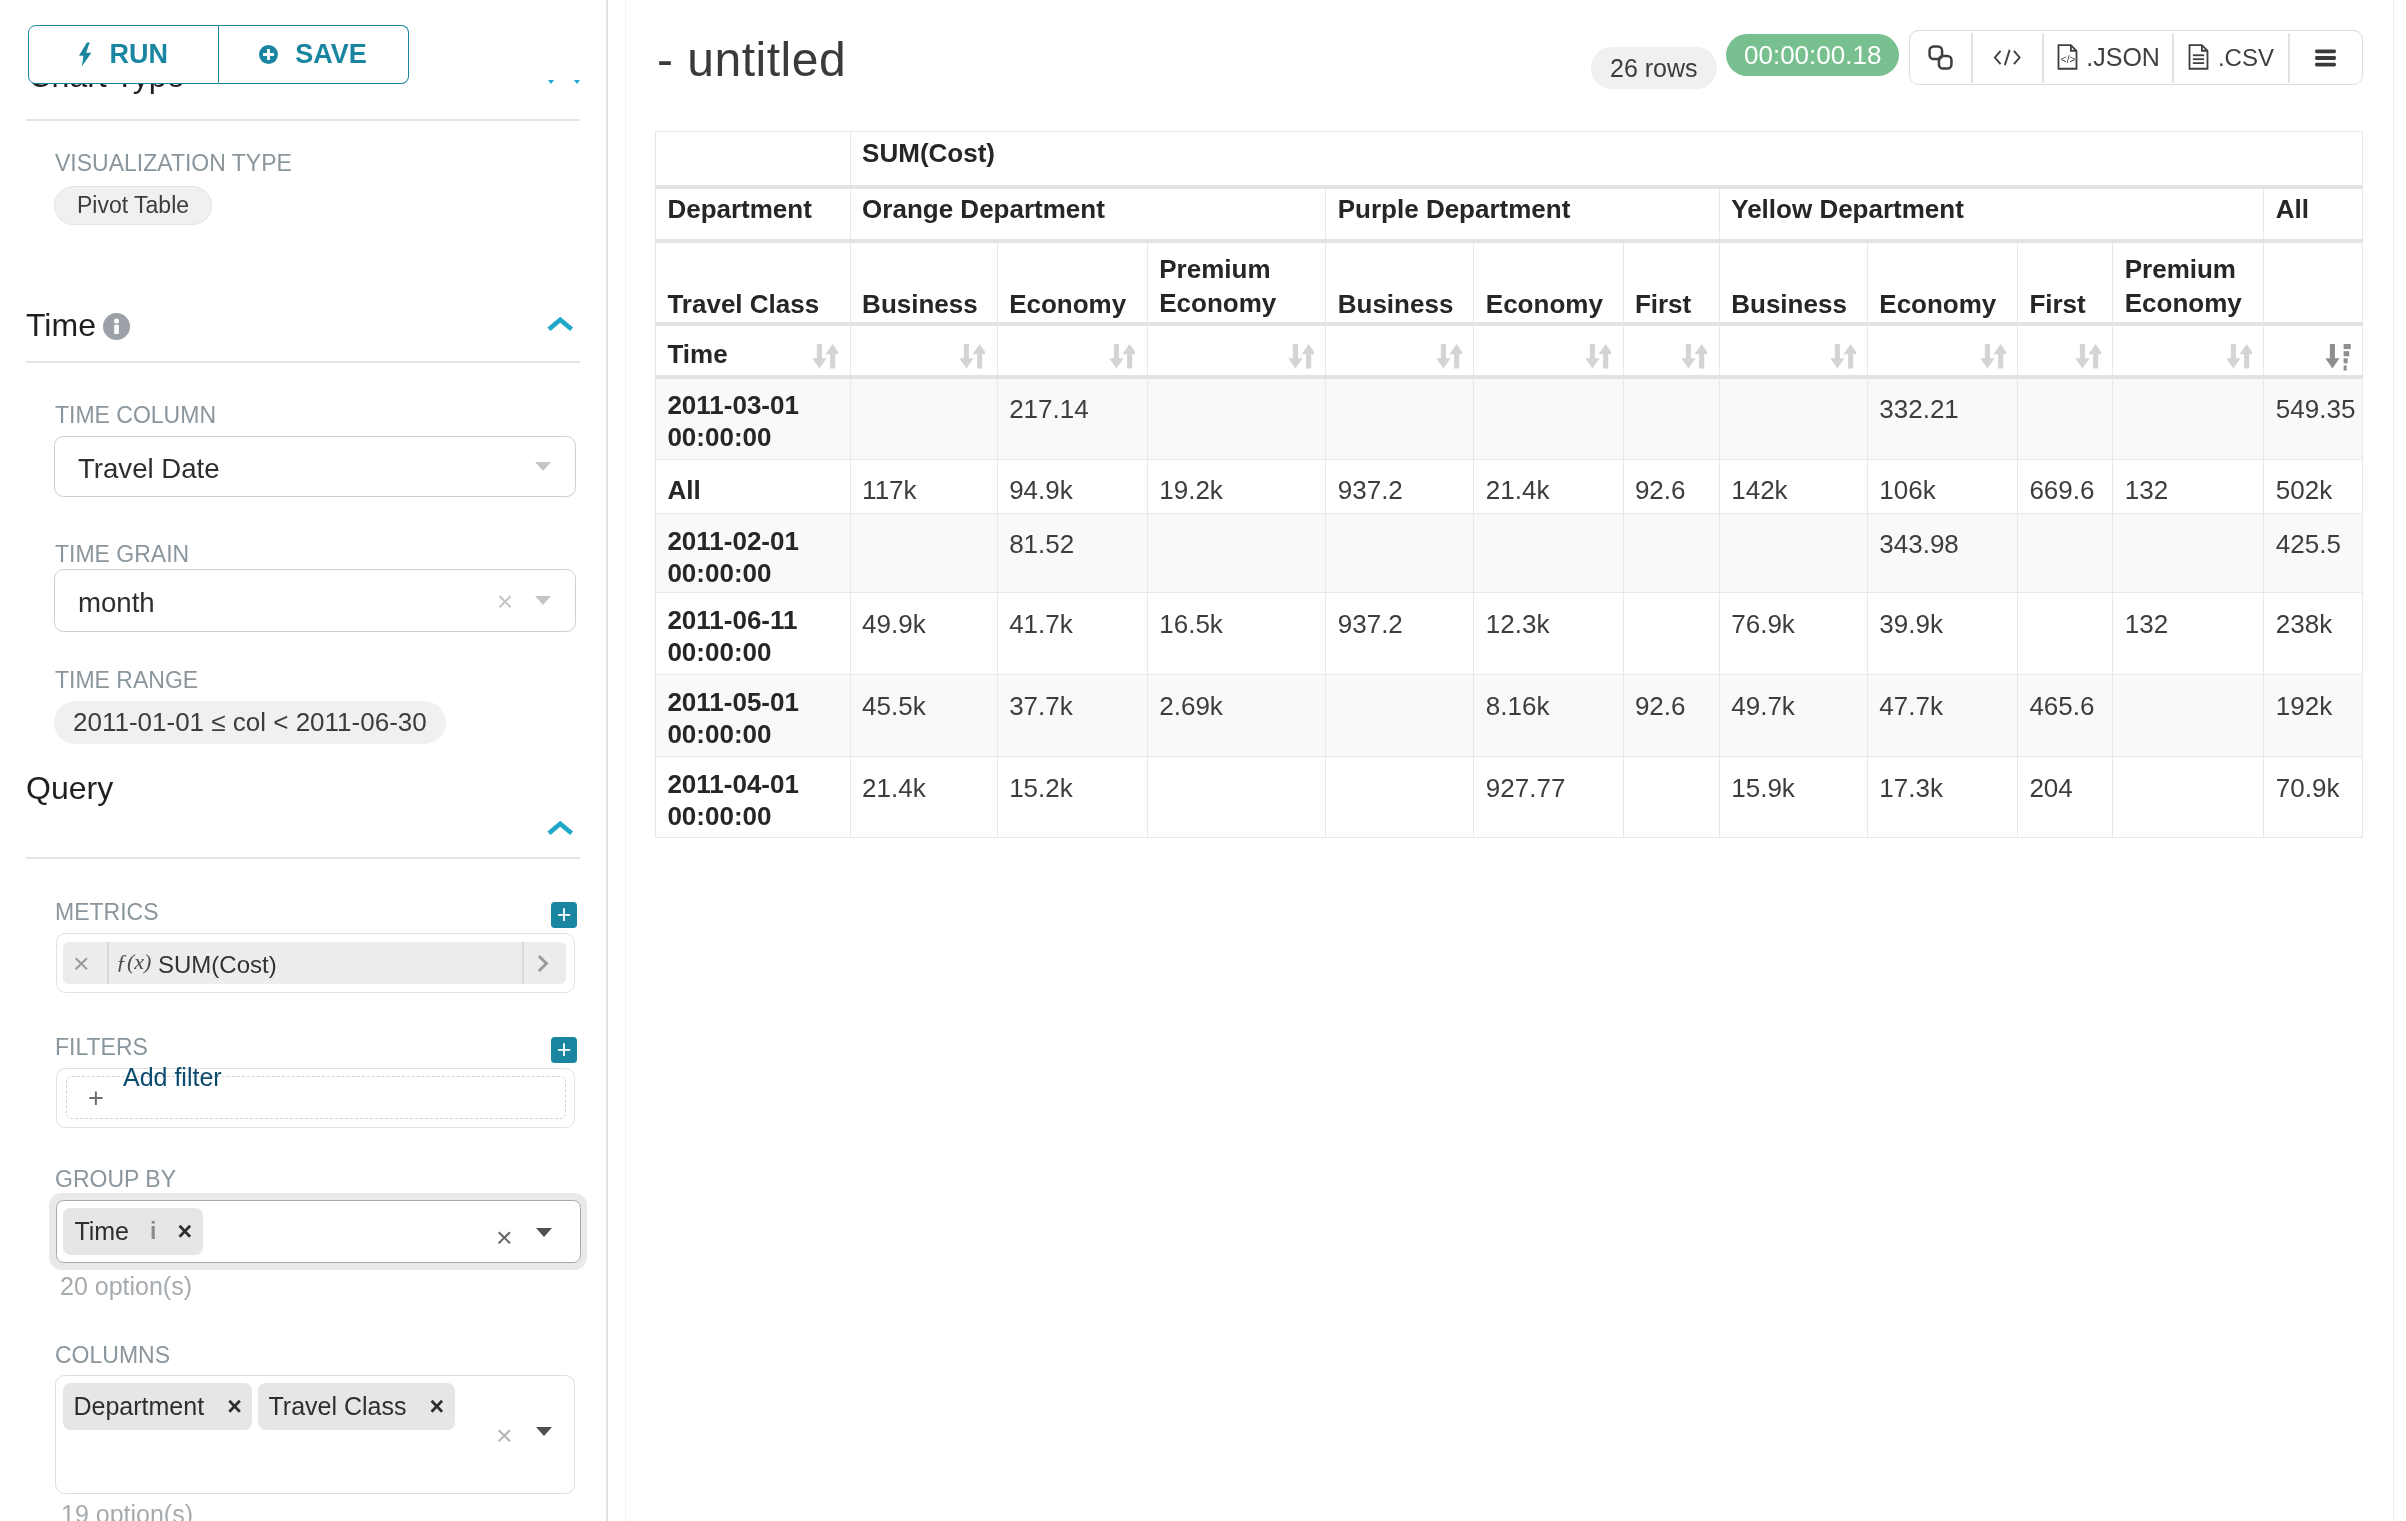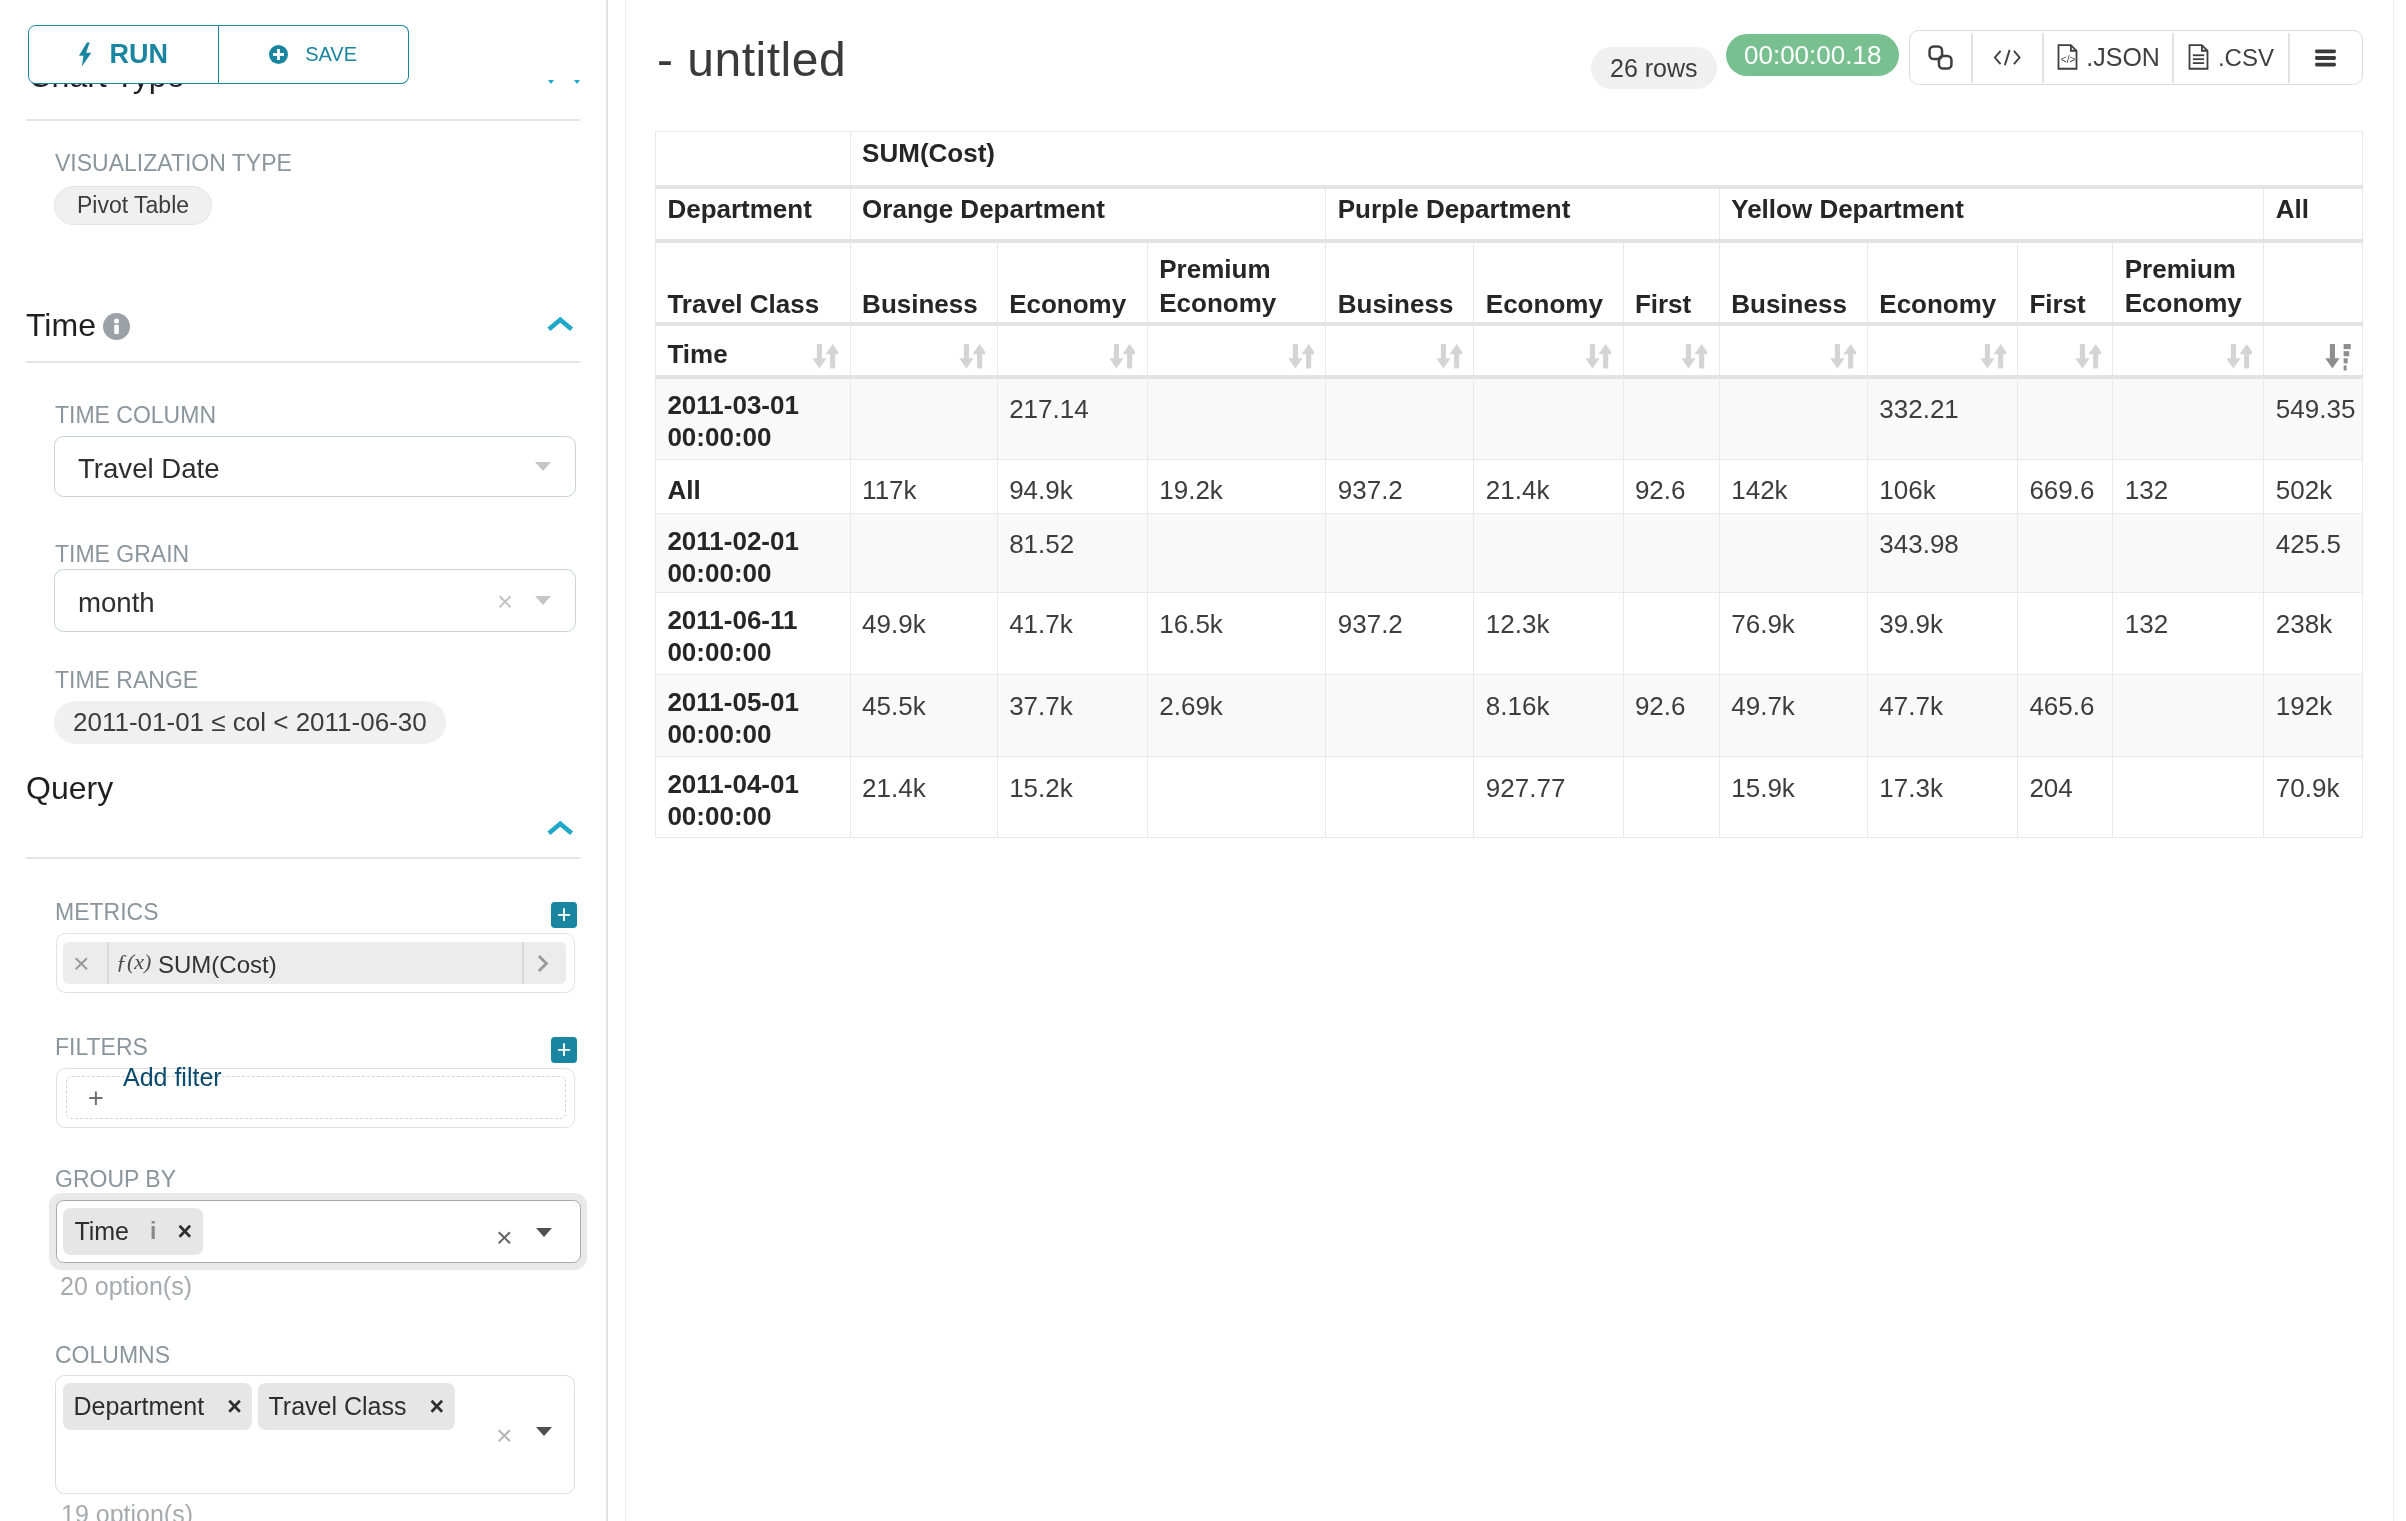--- a/index.html
+++ b/index.html
@@ -40,21 +40,21 @@
           <path d="M7.5 0 L0.8 11 L4.6 11 L3.2 20 L11.2 8.6 L6.8 8.6 L9.8 0 Z" fill="#1985a0"></path>
         </svg>
       <span style="font-size:27px;font-weight:700;color:#1985a0;">RUN</span>
     </div>
     <div style="flex:1;background:#fff;border:1.9px solid #1985a0;border-left:none;border-radius:0 7.6px 7.6px 0;display:flex;align-items:center;justify-content:center;gap:17px;">
       <svg width="19" height="19" viewBox="0 0 20 20">
           <circle cx="10" cy="10" r="10" fill="#1985a0"></circle>
           <rect x="8.5" y="4.2" width="3" height="11.6" fill="#fff"></rect>
           <rect x="4.2" y="8.5" width="11.6" height="3" fill="#fff"></rect>
         </svg>
-      <span style="font-size:20px;font-weight:400;color:#1985a0;">SAVE</span>
+      <span style="font-size:27px;font-weight:700;color:#1985a0;">SAVE</span>
     </div>
   </div>
 
   <div class="abs" style="left:548px;top:68px;width:0;height:0;border-left:3.8px solid transparent;border-right:3.8px solid transparent;border-top:4.8px solid #20a7c9;"></div>
   <div class="abs" style="left:574px;top:68px;width:0;height:0;border-left:3.8px solid transparent;border-right:3.8px solid transparent;border-top:4.8px solid #20a7c9;"></div>
 
   <div class="hr" style="left:26px;top:107px;width:554px;"></div>
 
   <div class="label" style="left:55px;top:138px;">VISUALIZATION TYPE</div>
   <div class="pill" style="left:54px;top:174px;height:39px;width:158px;justify-content:center;border:1.9px solid #e3e3e3;font-size:23px;">Pivot Table</div>

